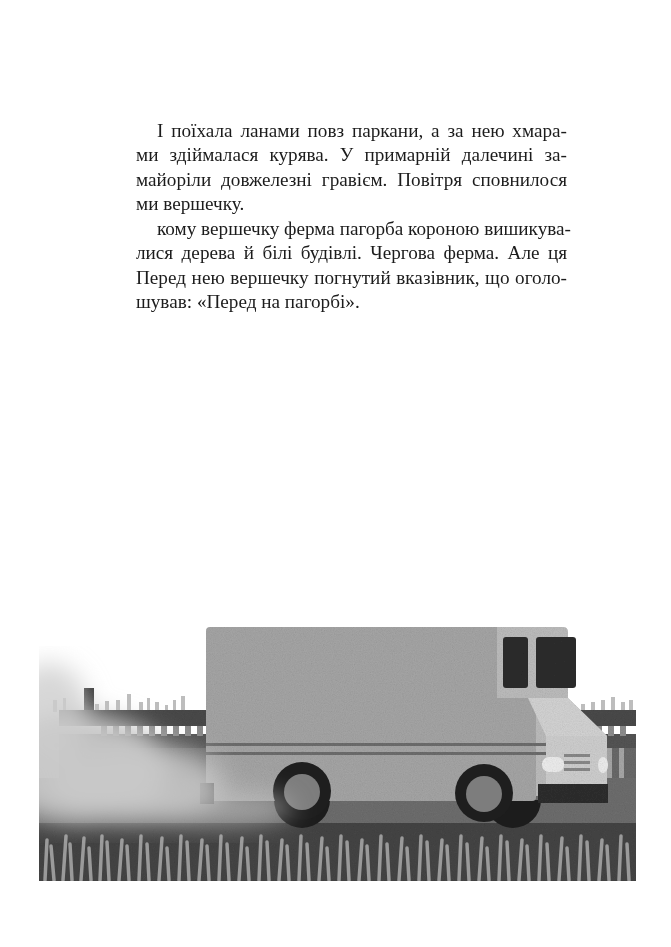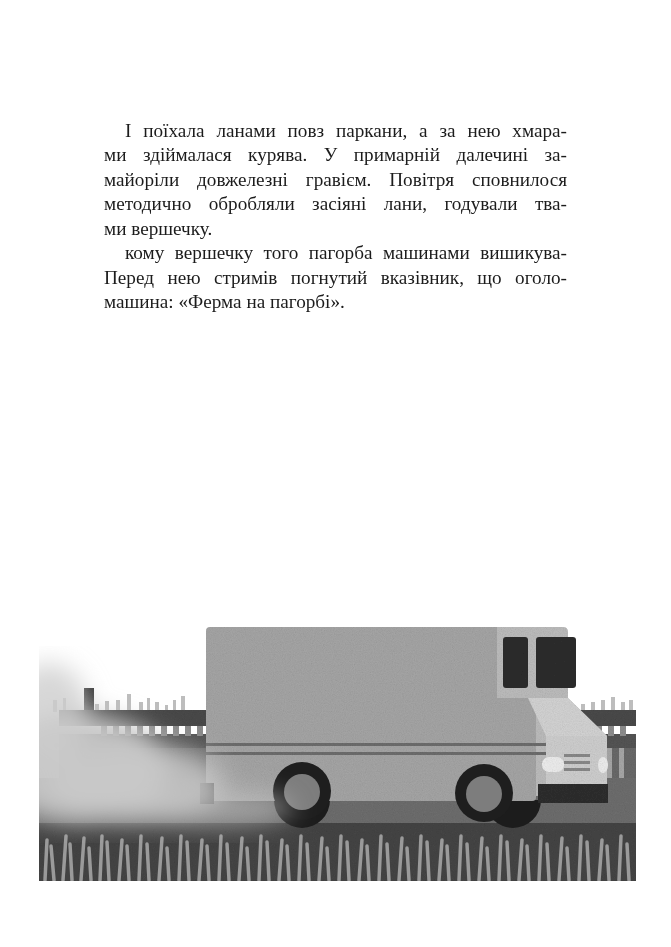--- a/index.html
+++ b/index.html
@@ -8,48 +8,48 @@
     font-family: "DejaVu Serif", "Liberation Serif", serif;
     color: #1c1c1c;
   }
   .page { position: absolute; left: 0; top: 0; width: 671px; height: 947px; }
   .text-block {
     position: absolute; left: 104px; top: 119px; width: 463px;
     font-family: "Liberation Serif", "DejaVu Serif", serif;
     font-size: 19.2px; line-height: 24.45px; text-align: justify;
   }
   .para { margin: 0; text-indent: 21px; }
-  .line { display: block; text-align: justify; text-align-last: justify; white-space: nowrap; overflow: visible; }
+  .line { display: block; text-align: justify; text-align-last: justify; white-space: nowrap; overflow: visible; margin-left: 32px; }
   .line.last { text-align-last: left; }
   .para .line:first-child { padding-left: 21px; }
   .para { text-indent: 0; }
 
   .illustration {
     position: absolute; left: 39px; top: 618px; width: 597px; height: 263px; overflow: hidden;
     background: #ffffff;
   }
   .illustration svg { display: block; }
 </style>
 </head>
 <body>
 
 <div class="page">
 
   <div class="text-block">
     <p class="para">
       <span class="line">І поїхала ланами повз паркани, а за нею хмара-</span>
       <span class="line">ми здіймалася курява. У примарній далечині за-</span>
       <span class="line">майоріли довжелезні гравієм. Повітря сповнилося</span>
-      <span class="line">методично обробляли засіяні лани, годували тва-</span>
       <span class="line last">ми вершечку.</span>
     </p>
     <p class="para">
-      <span class="line">кому вершечку того пагорба машинами вишикува-</span>
-      <span class="line">Перед нею стримів погнутий вказівник, що оголо-</span>
-      <span class="line last">машина: «Ферма на пагорбі».</span>
+      <span class="line">кому вершечку ферма пагорба короною вишикува-</span>
+      <span class="line">лися дерева й білі будівлі. Чергова ферма. Але ця</span>
+      <span class="line">Перед нею вершечку погнутий вказівник, що оголо-</span>
+      <span class="line last">шував: «Перед на пагорбі».</span>
     </p>
   </div>
 
   <div class="illustration">
     <svg width="597" height="263" viewBox="0 0 597 263" xmlns="http://www.w3.org/2000/svg">
       <defs>
         <filter id="grain" x="0" y="0" width="100%" height="100%">
           <feTurbulence type="fractalNoise" baseFrequency="0.9" numOctaves="2" seed="4" result="n"></feTurbulence>
           <feColorMatrix type="saturate" values="0" in="n" result="g"></feColorMatrix>
           <feComponentTransfer in="g" result="g2">

